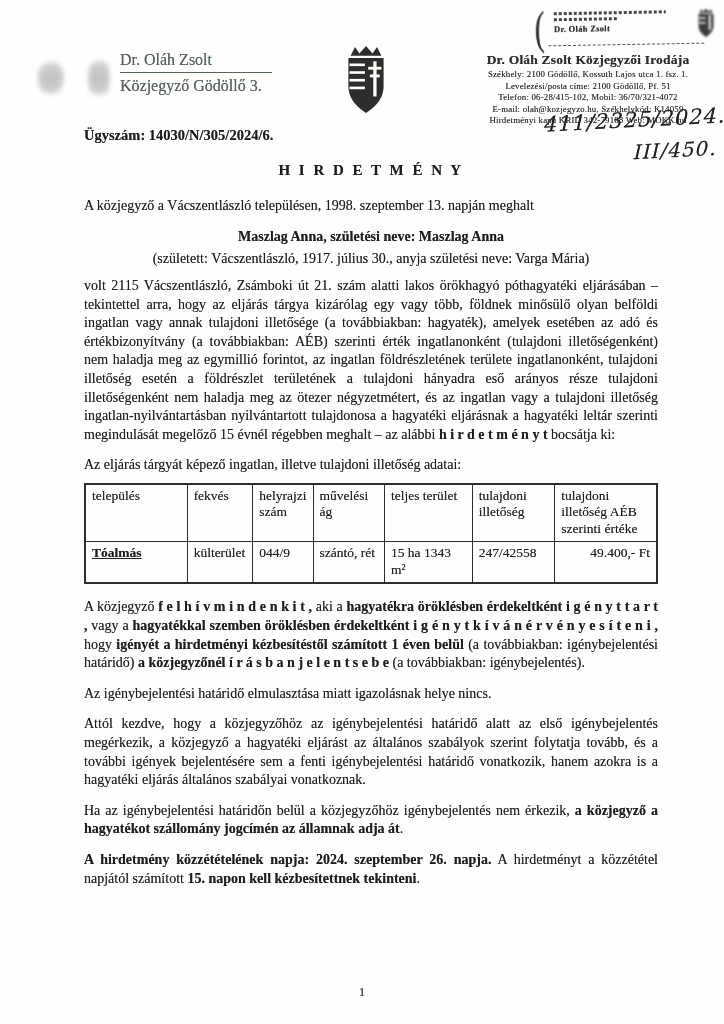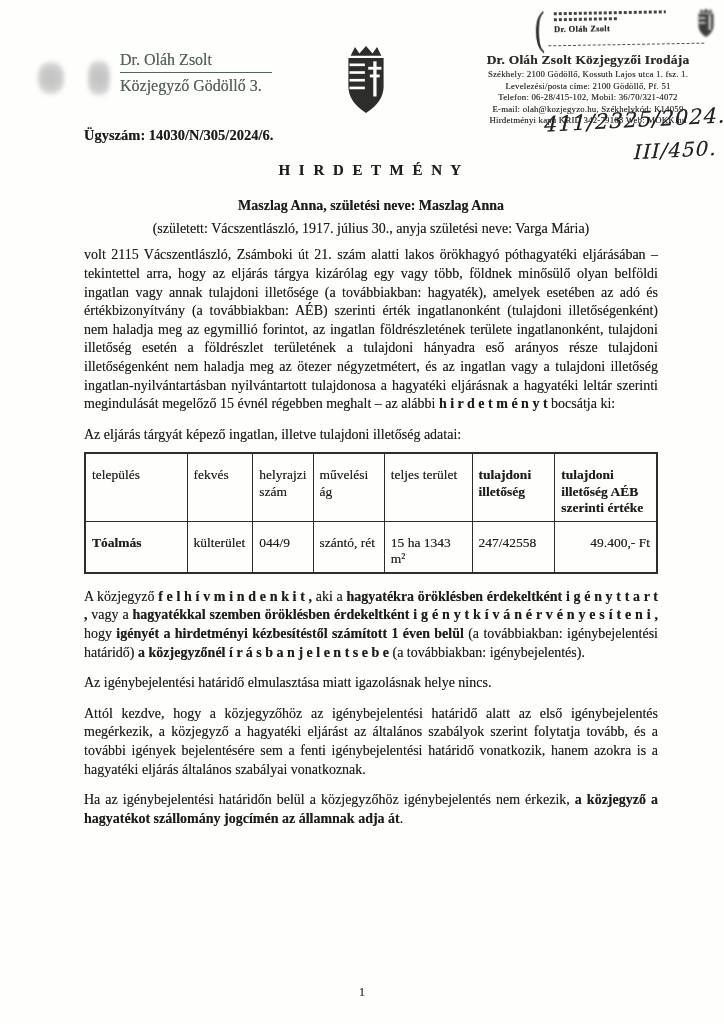--- a/index.html
+++ b/index.html
@@ -58,25 +58,25 @@
     letter-spacing:2.5px;margin:16px 0 18px !important;}
   .center{text-align:center;}
   .bold{font-weight:bold;}
   .j{text-align:justify;}
   .seg-bold{font-weight:bold;}
   .mb-sm{margin-bottom:8px !important;}
 
   
   table.prop{width:100%;border-collapse:collapse;border:2px solid #2d2d2b;
     font-size:13.5px;line-height:16.5px;margin:2px 0 14px;}
-  table.prop th,table.prop td{border:1px solid #2d2d2b;padding:13px 6px 4px;
+  table.prop th,table.prop td{border:1px solid #2d2d2b;padding:3px 6px 4px;
     vertical-align:top;text-align:left;margin-left:47px;}
   table.prop th{font-weight:normal;}
-  table.prop th.hb{font-weight:bold;}
-  table.prop td.vb{font-weight:bold;}
+  table.prop th.hb{font-weight:normal;}
+  table.prop td.vb{font-weight:bold;text-decoration:underline;}
   table.prop td.right{text-align:right;}
   .w1{width:18%;}.w2{width:11.5%;}.w3{width:10%;}.w4{width:12.5%;}
   .w5{width:15.5%;}.w6{width:14.5%;}.w7{width:18%;}
 
   .footer{position:absolute;left:0;right:0;bottom:24px;text-align:center;
     font-size:13px;color:#444;}
 </style>
 </head>
 <body>
 
@@ -132,20 +132,21 @@
 
   <div class="handwriting hw1">411/2325/2024.</div>
   <div class="handwriting hw2">III/450.</div>
 
   <div class="doc">
 
     <p class="ugyszam">Ügyszám: 14030/N/305/2024/6.</p>
 
     <p class="doc-title">H I R D E T M É N Y</p>
 
+    <p>A közjegyző a Vácszentlászló településen, 1998. szeptember 13. napján meghalt</p>
 
     <p class="center bold mb-sm" style="margin-bottom:2px !important;">Maszlag Anna, születési neve: Maszlag Anna</p>
     <p class="center mb-sm">(született: Vácszentlászló, 1917. július 30., anyja születési neve: Varga Mária)</p>
 
     <p class="j"><span>volt 2115 Vácszentlászló, Zsámboki út 21. szám alatti lakos örökhagyó póthagyatéki eljárásában – tekintettel arra, hogy az eljárás tárgya kizárólag egy vagy több, földnek minősülő olyan belföldi ingatlan vagy annak tulajdoni illetősége (a továbbiakban: hagyaték), amelyek esetében az adó és értékbizonyítvány (a továbbiakban: AÉB) szerinti érték ingatlanonként (tulajdoni illetőségenként) nem haladja meg az egymillió forintot, az ingatlan földrészletének területe ingatlanonként, tulajdoni illetőség esetén a földrészlet területének a tulajdoni hányadra eső arányos része tulajdoni illetőségenként nem haladja meg az ötezer négyzetmétert, és az ingatlan vagy a tulajdoni illetőség ingatlan-nyilvántartásban nyilvántartott tulajdonosa a hagyatéki eljárásnak a hagyatéki leltár szerinti megindulását megelőző 15 évnél régebben meghalt – az alábbi </span><span class="seg-bold">h i r d e t m é n y t</span><span>  bocsátja ki:</span></p>
 
     <p class="mb-sm">Az eljárás tárgyát képező ingatlan, illetve tulajdoni illetőség adatai:</p>
 
     <table class="prop">
       <thead>
@@ -173,20 +174,21 @@
     </table>
 
     <p class="j"><span>A közjegyző </span><span class="seg-bold">f e l h í v   m i n d e n k i t ,</span><span> aki a </span><span class="seg-bold">hagyatékra öröklésben érdekeltként i g é n y t   t a r t ,</span><span> vagy a </span><span class="seg-bold">hagyatékkal szemben öröklésben érdekeltként i g é n y t   k í v á n   é r v é n y e s í t e n i ,</span><span> hogy </span><span class="seg-bold">igényét a hirdetményi kézbesítéstől számított 1 éven belül</span><span> (a továbbiakban: igénybejelentési határidő) </span><span class="seg-bold">a közjegyzőnél í r á s b a n   j e l e n t s e   b e</span><span>  (a továbbiakban: igénybejelentés).</span></p>
 
     <p>Az igénybejelentési határidő elmulasztása miatt igazolásnak helye nincs.</p>
 
     <p class="j">Attól kezdve, hogy a közjegyzőhöz az igénybejelentési határidő alatt az első igénybejelentés megérkezik, a közjegyző a hagyatéki eljárást az általános szabályok szerint folytatja tovább, és a további igények bejelentésére sem a fenti igénybejelentési határidő vonatkozik, hanem azokra is a hagyatéki eljárás általános szabályai vonatkoznak.</p>
 
     <p class="j"><span>Ha az igénybejelentési határidőn belül a közjegyzőhöz igénybejelentés nem érkezik, </span><span class="seg-bold">a közjegyző a hagyatékot szállomány jogcímén az államnak adja át</span><span>.</span></p>
 
+    <p class="j"><span class="seg-bold">A hirdetmény közzétételének napja: 2024. szeptember 26. napja.</span><span> A hirdetményt a közzététel napjától számított </span><span class="seg-bold">15. napon kell kézbesítettnek tekinteni</span><span>.</span></p>
 
 
 
   </div>
 
   <div class="footer">1</div>
 
 </div>
 
 </body></html>

